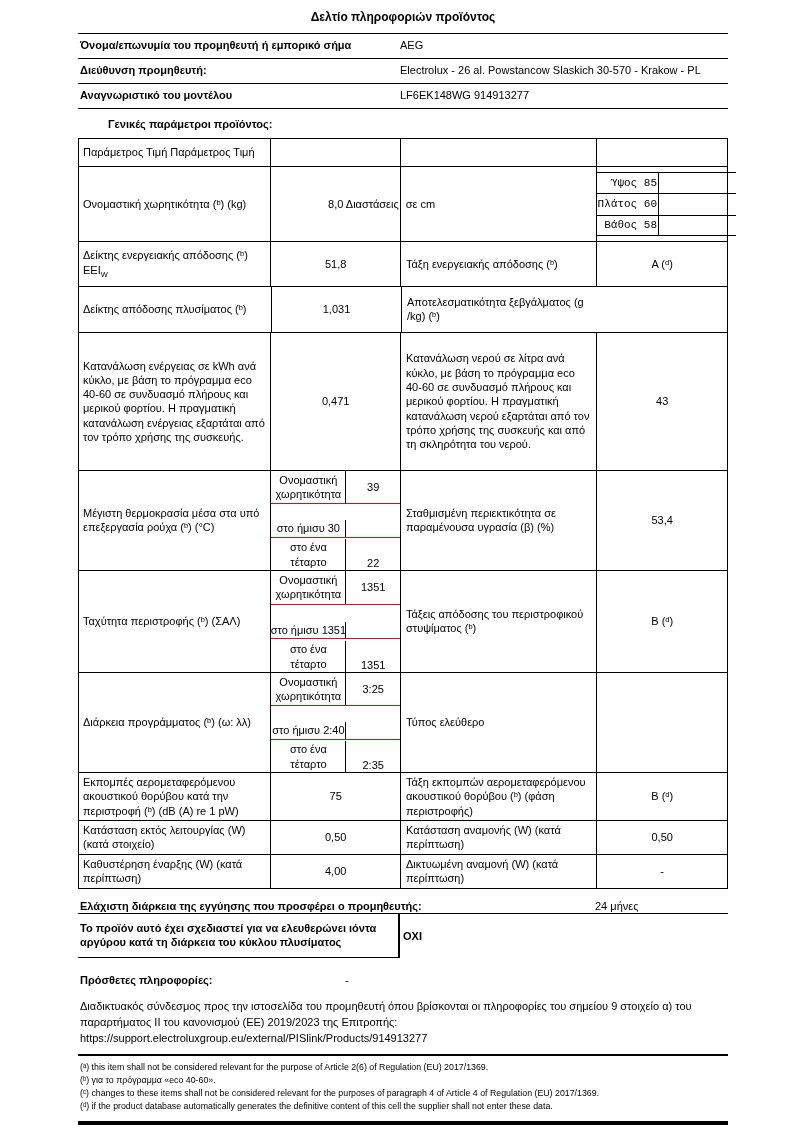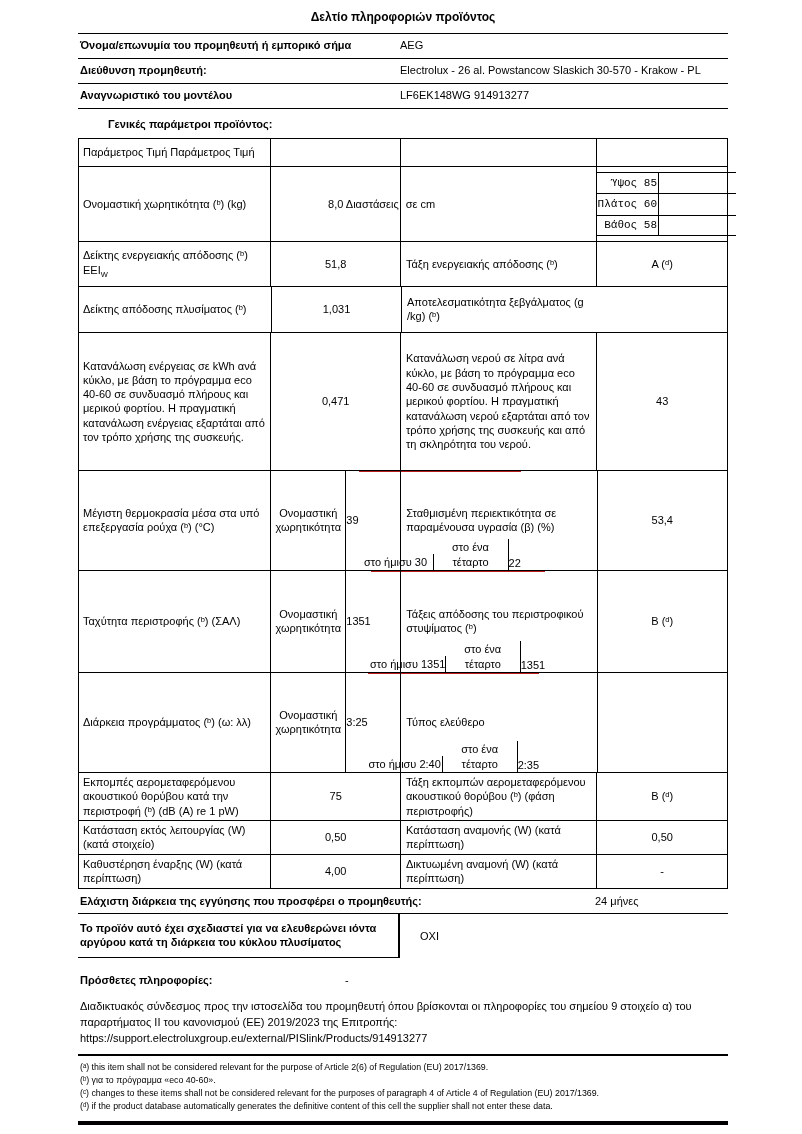--- a/index.html
+++ b/index.html
@@ -24,21 +24,21 @@
   .trow { display:flex; }
   .trow + .trow { border-top:1.5px solid #000; }
   .c1 { width:192px; display:flex; align-items:center; padding:3px 2px 3px 4px; }
   .c2 { width:130px; border-left:1px solid #000; display:flex; align-items:center; justify-content:center; text-align:center; }
   .c3 { width:197px; border-left:1px solid #000; display:flex; align-items:center; padding:3px 3px 3px 5px; }
   .c4 { width:131px; border-left:1px solid #000; display:flex; align-items:center; justify-content:center; text-align:center; }
   .hrow { height:27px; }
   .right-edge { justify-content:flex-end; white-space:nowrap; padding-right:1px; }
 
   
-  .subt { display:flex; flex-direction:row; width:100%; height:100%; }
+  .subt { display:flex; flex-direction:column; width:100%; height:100%; }
   .subr { flex:1; display:flex; }
   .subr + .subr { border-top:1px solid #b91c1c;align-items:flex-end; }
   .subl { width:75px; border-right:1px solid #000; display:flex; align-items:center; justify-content:center; text-align:center; padding:1px; }
   .subv { flex:1; display:flex; align-items:center; justify-content:center; }
   .nowrap { white-space:nowrap; }
 
   
   .c4.dimcell { padding:0; display:block; overflow:visible; }
   .dimt { width:139px; margin-top:5px;font-family:Liberation Mono, monospace; }
   .dimr { height:21.5px; display:flex; border-top:1px solid #000; }
@@ -46,27 +46,27 @@
   .diml { width:62px; border-right:1px solid #000; display:flex; align-items:center; justify-content:flex-end; white-space:nowrap; padding-right:1px; }
   .dimv { flex:1; }
 
   .h-r1{height:75px;} .h-r2{height:45px;} .h-r3{height:46px;} .h-r4{height:138px;}
   .h-r5{height:100px;} .h-r6{height:102px;} .h-r7{height:100px;}
   .h-r8{height:48px;} .h-r9{height:34px;} .h-r10{height:34px;}
 
   sub { font-size:7.5px; }
 
   
-  .warranty-row { position:relative; display:flex; align-items:center; height:24px; }
+  .warranty-row { position:relative; display:flex; align-items:flex-end; height:24px; }
   .warranty-row .lbl { font-weight:bold; padding-left:2px; }
   .warranty-row .val { position:absolute; left:517px; }
 
   .silver-row { display:flex; border-top:1.5px solid #000; height:45px; }
   .silver-row .lbl { width:322px; font-weight:bold; border-right:2px solid #000; border-bottom:1.5px solid #000; display:flex; align-items:center; padding:3px 12px 3px 2px; }
-  .silver-row .val { flex:1; display:flex; align-items:center; font-weight:normal; padding-left:20px; }
+  .silver-row .val { flex:1; display:flex; align-items:center; font-weight:bold; padding-left:3px; }
 
   .addl-row { position:relative; margin-top:15px; height:16px; }
   .addl-row .lbl { font-weight:bold; padding-left:2px; }
   .addl-row .val { position:absolute; left:267px; top:0; }
 
   .weblink { margin-top:10px; line-height:1.45; overflow-wrap:anywhere; padding-left:2px; }
   .sep { border-top:2px solid #000; margin-top:7px; }
   .footnotes { margin-top:5px; font-size:8.8px; line-height:1.5; padding-left:2px; }
   .dline { margin-top:8px; height:4px; border-top:2px solid #000; border-bottom:2px solid #000; }
 </style>

